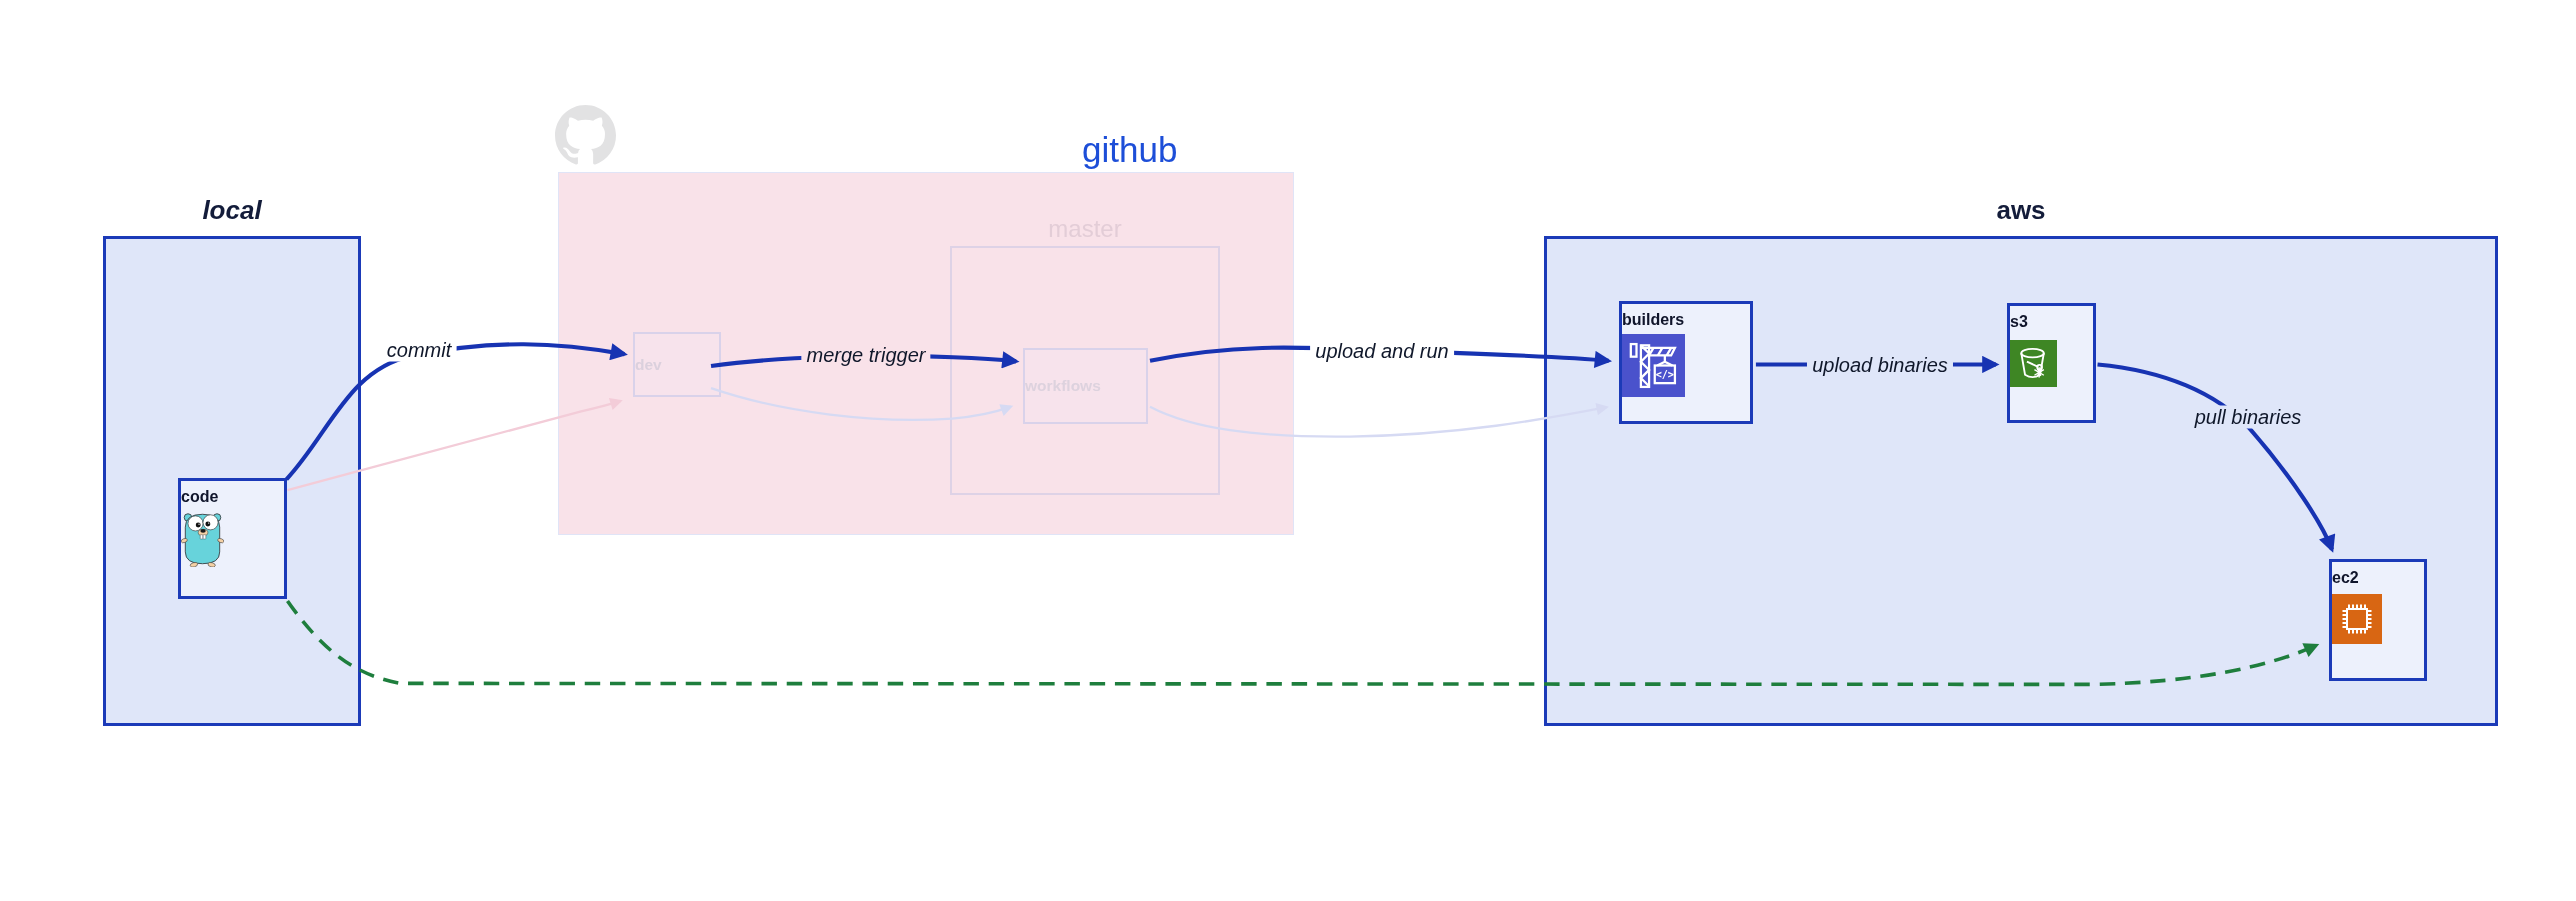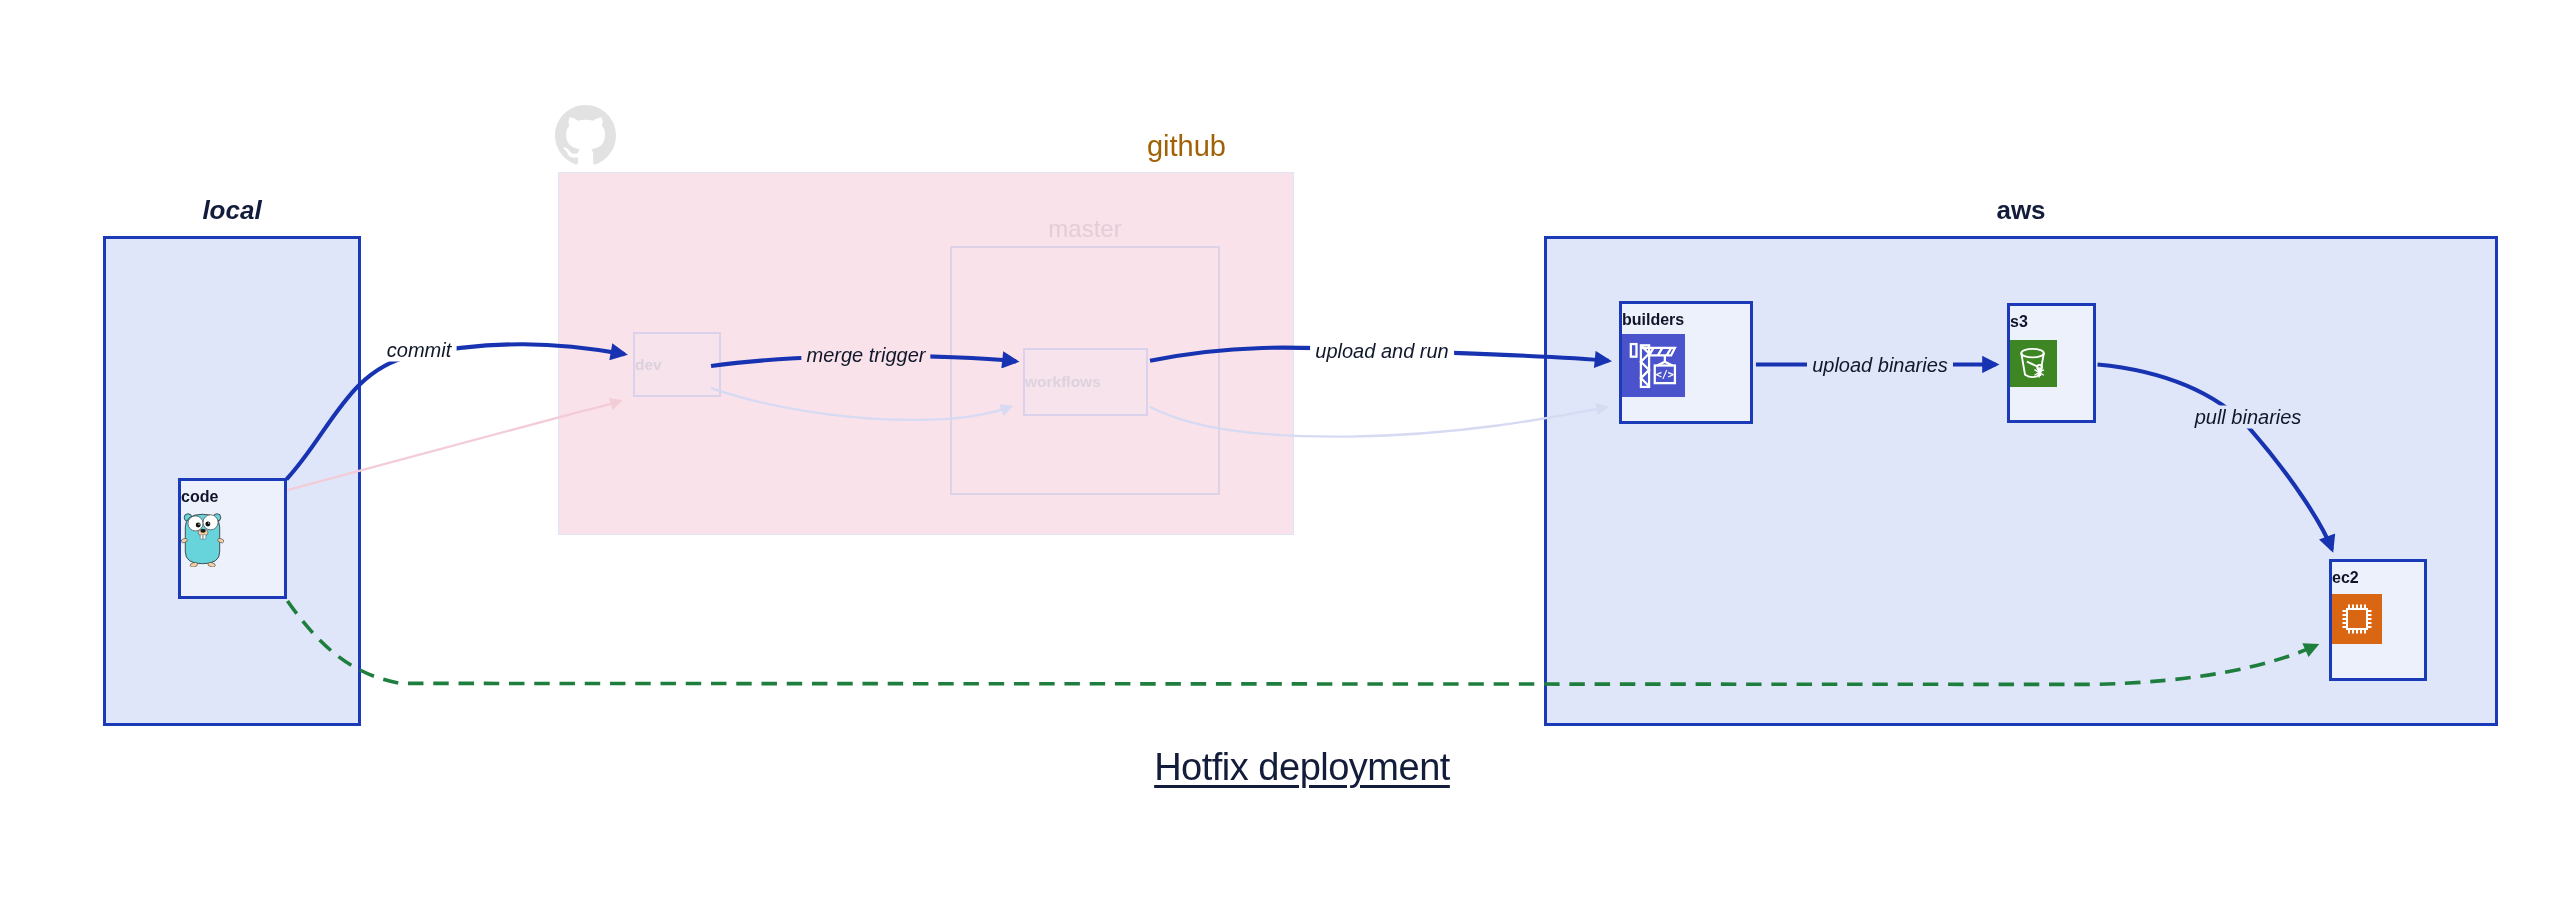--- a/index.html
+++ b/index.html
@@ -5,21 +5,21 @@
   html,body{margin:0;padding:0;background:#ffffff;}
   .canvas{position:relative;width:2604px;height:902px;background:#ffffff;overflow:hidden;
           font-family:"Liberation Sans",sans-serif;}
   
   .region{position:absolute;box-sizing:border-box;}
   .region.blue{background:#dfe6f9;border:3.6px solid #1b3ab8;}
   .region.pink{background:#f9e2e9;border:1.5px solid #e0e4f7;}
   .group{position:absolute;box-sizing:border-box;border:2.1px solid #ded2e6;}
   .region-title{position:absolute;font-size:26px;font-weight:600;color:#131c3a;
                 text-align:center;white-space:nowrap;z-index:1;}
-  .region-title.faded-gray{color:#a16207;font-weight:400;font-size:29px;text-align:center;}
+  .region-title.faded-gray{color:#1d4ed8;font-weight:400;font-size:35px;text-align:left;}
   .group-title{position:absolute;font-size:24px;font-weight:500;color:#e3cdd7;
                text-align:center;white-space:nowrap;z-index:1;}
   
   .node{position:absolute;box-sizing:border-box;background:#edf1fc;border:3.1px solid #1b3ab8;
         display:flex;flex-direction:column;align-items:flex-start;z-index:1;}
   .node .nlabel{font-size:16px;font-weight:bold;color:#10152b;margin-top:7.2px;white-space:nowrap;}
   .node.pale{background:#f7e3ec;border:2.1px solid #d9d2ea;justify-content:center;}
   .node.pale .nlabel{margin-top:0;font-size:15.5px;}
   .icon-wrap{margin-top:5.2px;line-height:0;}
   
@@ -77,21 +77,21 @@
   <div class="region-title faded-gray" style="left:1082px;top:130px;width:209px;">github</div>
   <div class="region pink" style="left:558px;top:172px;width:736px;height:363px;"></div>
 
   <div class="group-title" style="left:950px;top:215px;width:270px;">master</div>
   <div class="group" style="left:950px;top:246px;width:270px;height:249px;"></div>
 
   <div class="node pale" style="left:633px;top:332px;width:88px;height:65px;">
     <div class="nlabel" style="color:#dbd0dd;">dev</div>
   </div>
 
-  <div class="node pale" style="left:1023px;top:348px;width:125px;height:68px;">
+  <div class="node pale" style="left:1023px;top:348px;width:125px;height:76px;">
     <div class="nlabel" style="color:#ddd2de;">workflows</div>
   </div>
 
   <div class="region-title" style="left:1544px;top:195px;width:954px;">aws</div>
   <div class="region blue" style="left:1544px;top:236px;width:954px;height:490px;"></div>
 
   <div class="node" style="left:1619px;top:301px;width:134px;height:123px;">
     <div class="nlabel">builders</div>
     <div class="icon-wrap">
       <svg width="63" height="63" viewBox="0 0 100 100">
@@ -173,16 +173,15 @@
 
     <path d="M558 1166 C628 1266 692 1310 776 1326 L4060 1328 C4260 1324 4400 1295 4496 1252" stroke="#1e7e3d" stroke-width="7" stroke-dasharray="30 19" fill="none" marker-end="url(#ah-green)"></path>
   </svg>
 
   <div class="edge-label on-white" style="left:419px;top:350px;">commit</div>
   <div class="edge-label on-pink" style="left:866px;top:355px;">merge trigger</div>
   <div class="edge-label on-white" style="left:1382px;top:351px;">upload and run</div>
   <div class="edge-label on-blue" style="left:1880px;top:365px;">upload binaries</div>
   <div class="edge-label on-blue" style="left:2248px;top:417px;">pull binaries</div>
 
-  <div class="diagram-title">Hotfix deployment</div>
 
 </div>
 
 
 </body></html>

